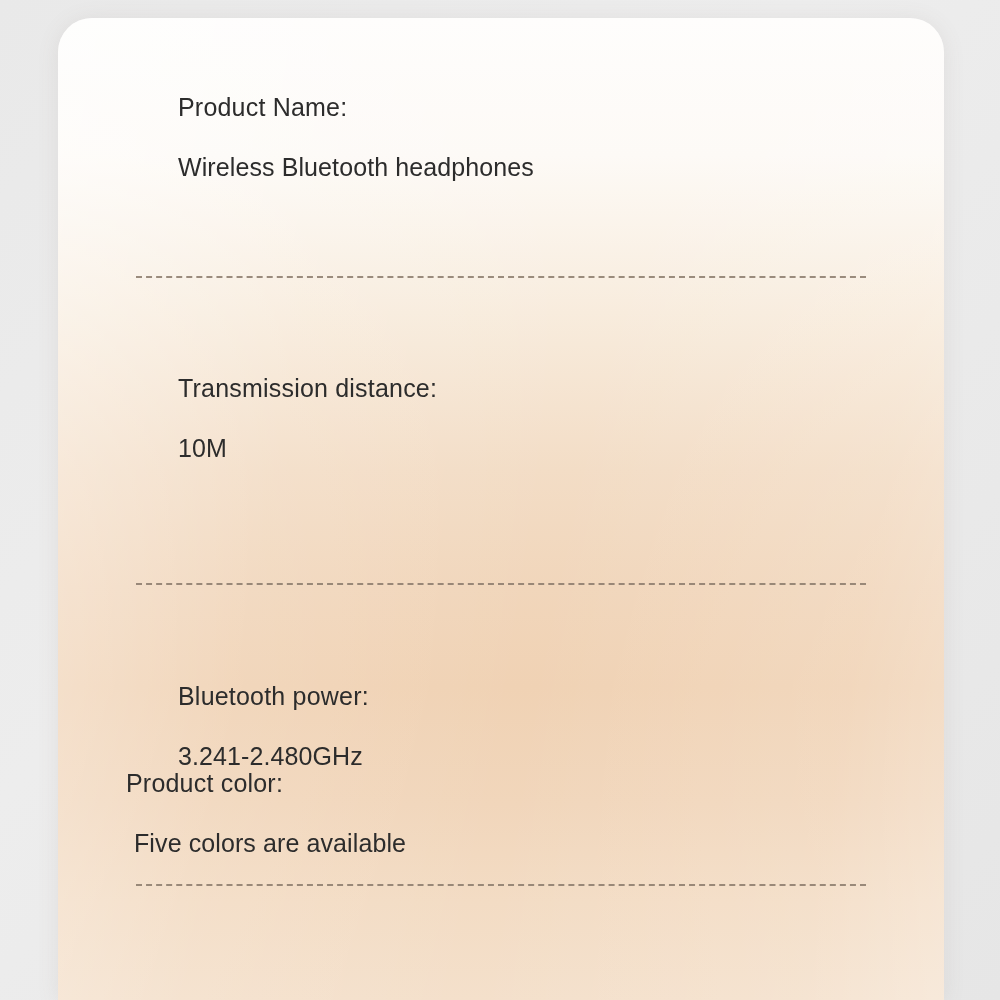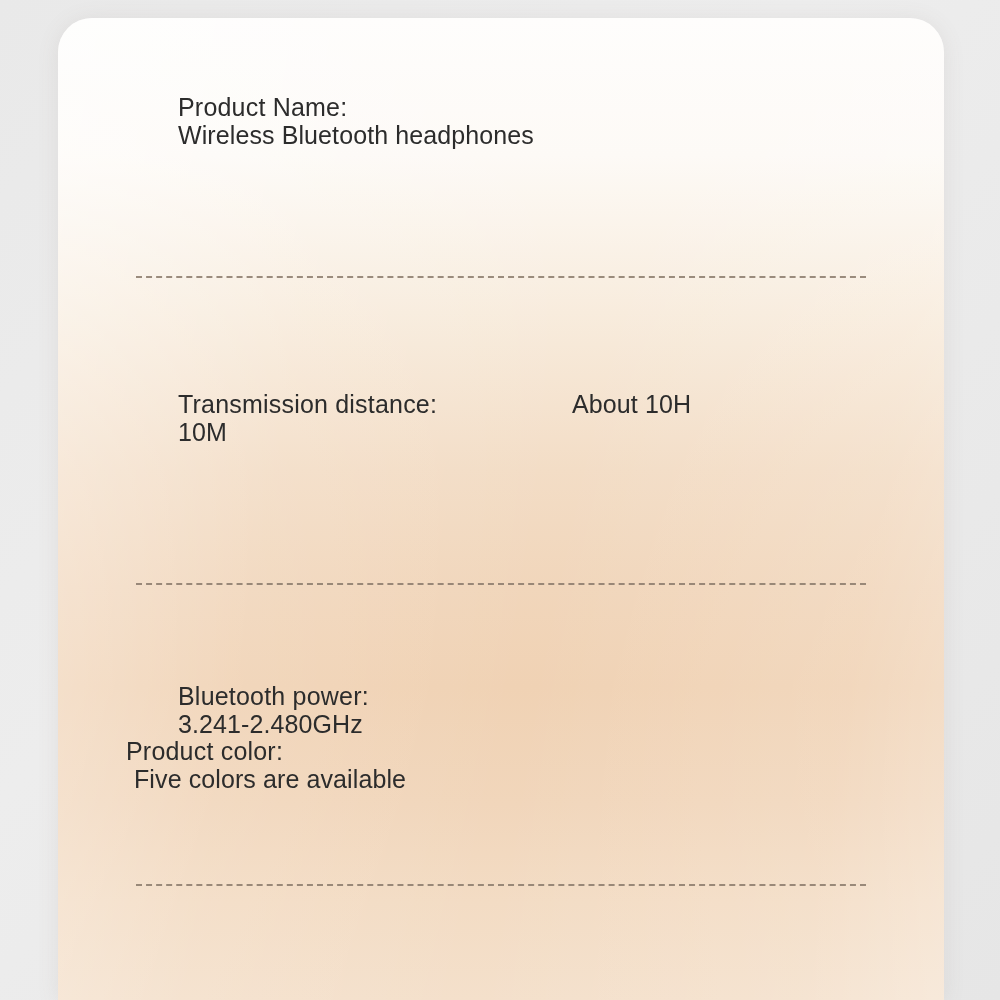--- a/index.html
+++ b/index.html
@@ -80,36 +80,37 @@
     color: #2c2c2c;
     letter-spacing: 0.2px;
     line-height: 1.1;
     white-space: nowrap;
   }
   .value {
     font-size: 25px;
     color: #2c2c2c;
     letter-spacing: 0.1px;
     line-height: 1.1;
+    margin-top: 32px;
     white-space: nowrap;
   }
   .value.indent-sm { padding-left: 5px; }
   .value.indent-md { padding-left: 8px; }
   .divider {
     position: absolute;
     left: 78px;
     width: 730px;
     height: 0;
     border-top: 2px dashed #8a7a6b;
     opacity: 0.85;
   }
   
   .block-1 { top: 76px; }
   .div-1   { top: 258px; }
-  .block-2 { top: 373px; }
+  .block-2 { top: 357px; }
   .div-2   { top: 565px; }
   .block-3 { top: 665px; flex-direction: column; }
   .div-3   { top: 866px; }
 </style>
 </head>
 <body>
 
 <div class="stage">
   <div class="card">
     <div class="content">
@@ -122,21 +123,20 @@
       </div>
 
       <div class="divider div-1"></div>
 
       <div class="block block-2 row">
         <div class="col col-left">
           <div class="label">Transmission distance:</div>
           <div class="value">10M</div>
         </div>
         <div class="col col-right">
-          <div class="value">About 10H</div>
         </div>
       </div>
 
       <div class="divider div-2"></div>
 
       <div class="block block-3 row">
         <div class="col col-left">
           <div class="label">Bluetooth power:</div>
           <div class="value">3.241-2.480GHz</div>
         </div>

